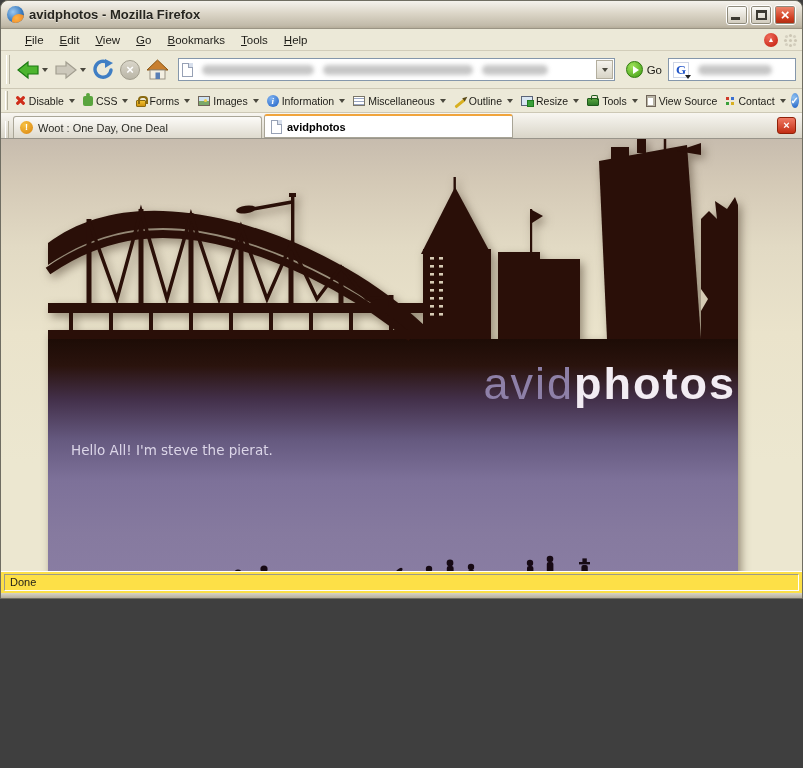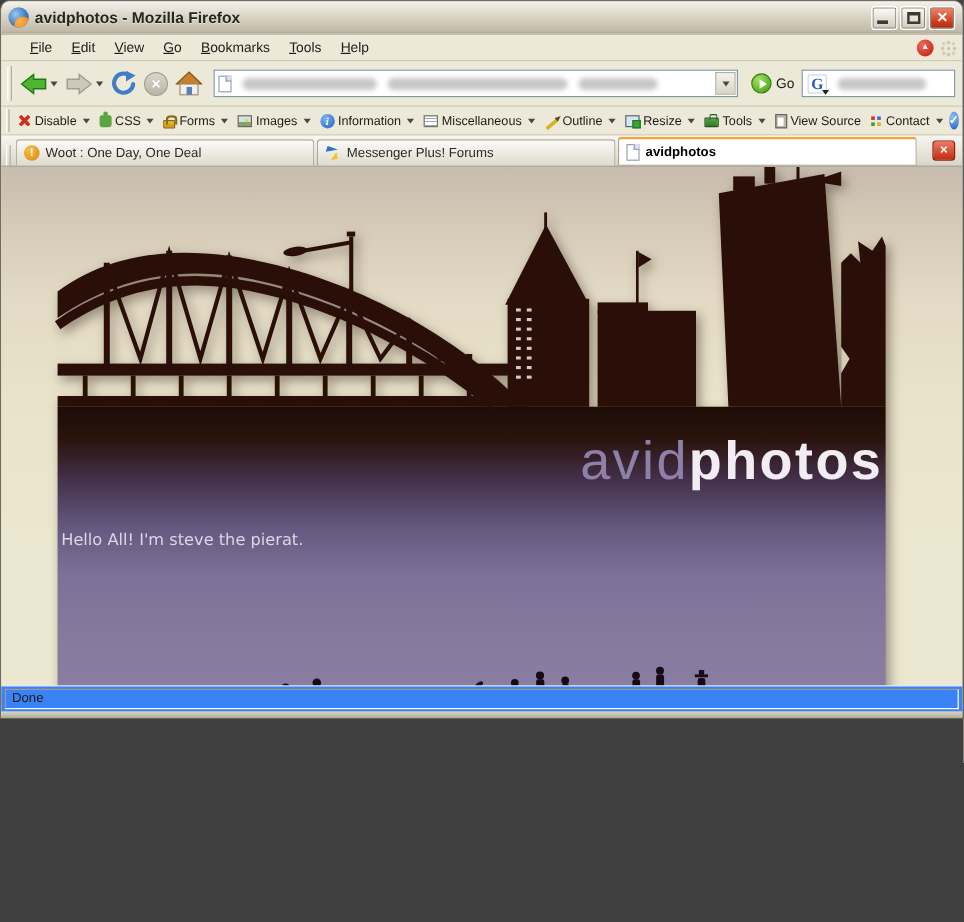--- a/index.html
+++ b/index.html
@@ -117,24 +117,24 @@
   .content{flex:1;position:relative;overflow:hidden;
     background:linear-gradient(180deg,#c7bcae 0%,#d4c9b6 10%,#e2dac4 25%,#eae3cb 45%,#ece7d0 75%,#ece7d0 100%);}
   .art{position:absolute;left:0;top:0;filter:drop-shadow(3px 4px 5px rgba(72,58,42,.55));}
   .logo{position:absolute;top:218px;right:66px;font-size:45px;letter-spacing:2px;
     font-family:"DejaVu Sans",sans-serif;}
   .logo .p1{color:#8e80a8;}
   .logo .p2{color:#f2ecf3;font-weight:bold;}
   .page-nav{position:absolute;top:279px;right:100px;display:flex;gap:24px;}
   .nav-link{color:#f6f1f6;font-weight:bold;font-size:15px;letter-spacing:1px;
     font-family:"DejaVu Sans",sans-serif;cursor:pointer;}
-  .greeting{position:absolute;left:50px;top:303px;color:#dcd6e8;font-size:13.5px;
+  .greeting{position:absolute;left:70px;top:303px;color:#dcd6e8;font-size:13.5px;
     font-family:"DejaVu Sans",sans-serif;}
   
-  .statusbar{height:22px;flex:0 0 22px;background:#3b82f6;display:flex;align-items:center;padding:2px 3px;border-top:1px solid #fff;}
+  .statusbar{height:22px;flex:0 0 22px;background:#fde047;display:flex;align-items:center;padding:2px 3px;border-top:1px solid #fff;}
   .status-panel{flex:1;height:17px;border:1px solid;border-color:#9d9a8a #fff #fff #9d9a8a;
     font-size:11px;color:#1d1c17;padding:1px 5px;}
   .botborder{height:5px;flex:0 0 5px;background:linear-gradient(#d8d4c6,#b5ad9a);}
 </style>
 </head>
 <body>
 
 <div class="win">
 
   <div class="titlebar">
@@ -275,24 +275,20 @@
         <span class="dd"></span>
       </span>
     <span class="wd-ok">✓</span>
   </div>
 
   <div class="tabbar">
     <span class="grippy" style="height:70%"></span>
     <span class="tab">
       <span class="fav-woot">!</span>
       <span>Woot : One Day, One Deal</span>
-    </span>
-    <span class="tab">
-      <span class="fav-bird"></span>
-      <span>Messenger Plus! Forums</span>
     </span>
     <span class="tab active">
       <span class="pageicon"></span>
       <span>avidphotos</span>
     </span>
     <span class="tab-close">×</span>
   </div>
 
   <div class="content">
     <svg class="art" width="795" height="605" viewBox="0 0 795 605">

